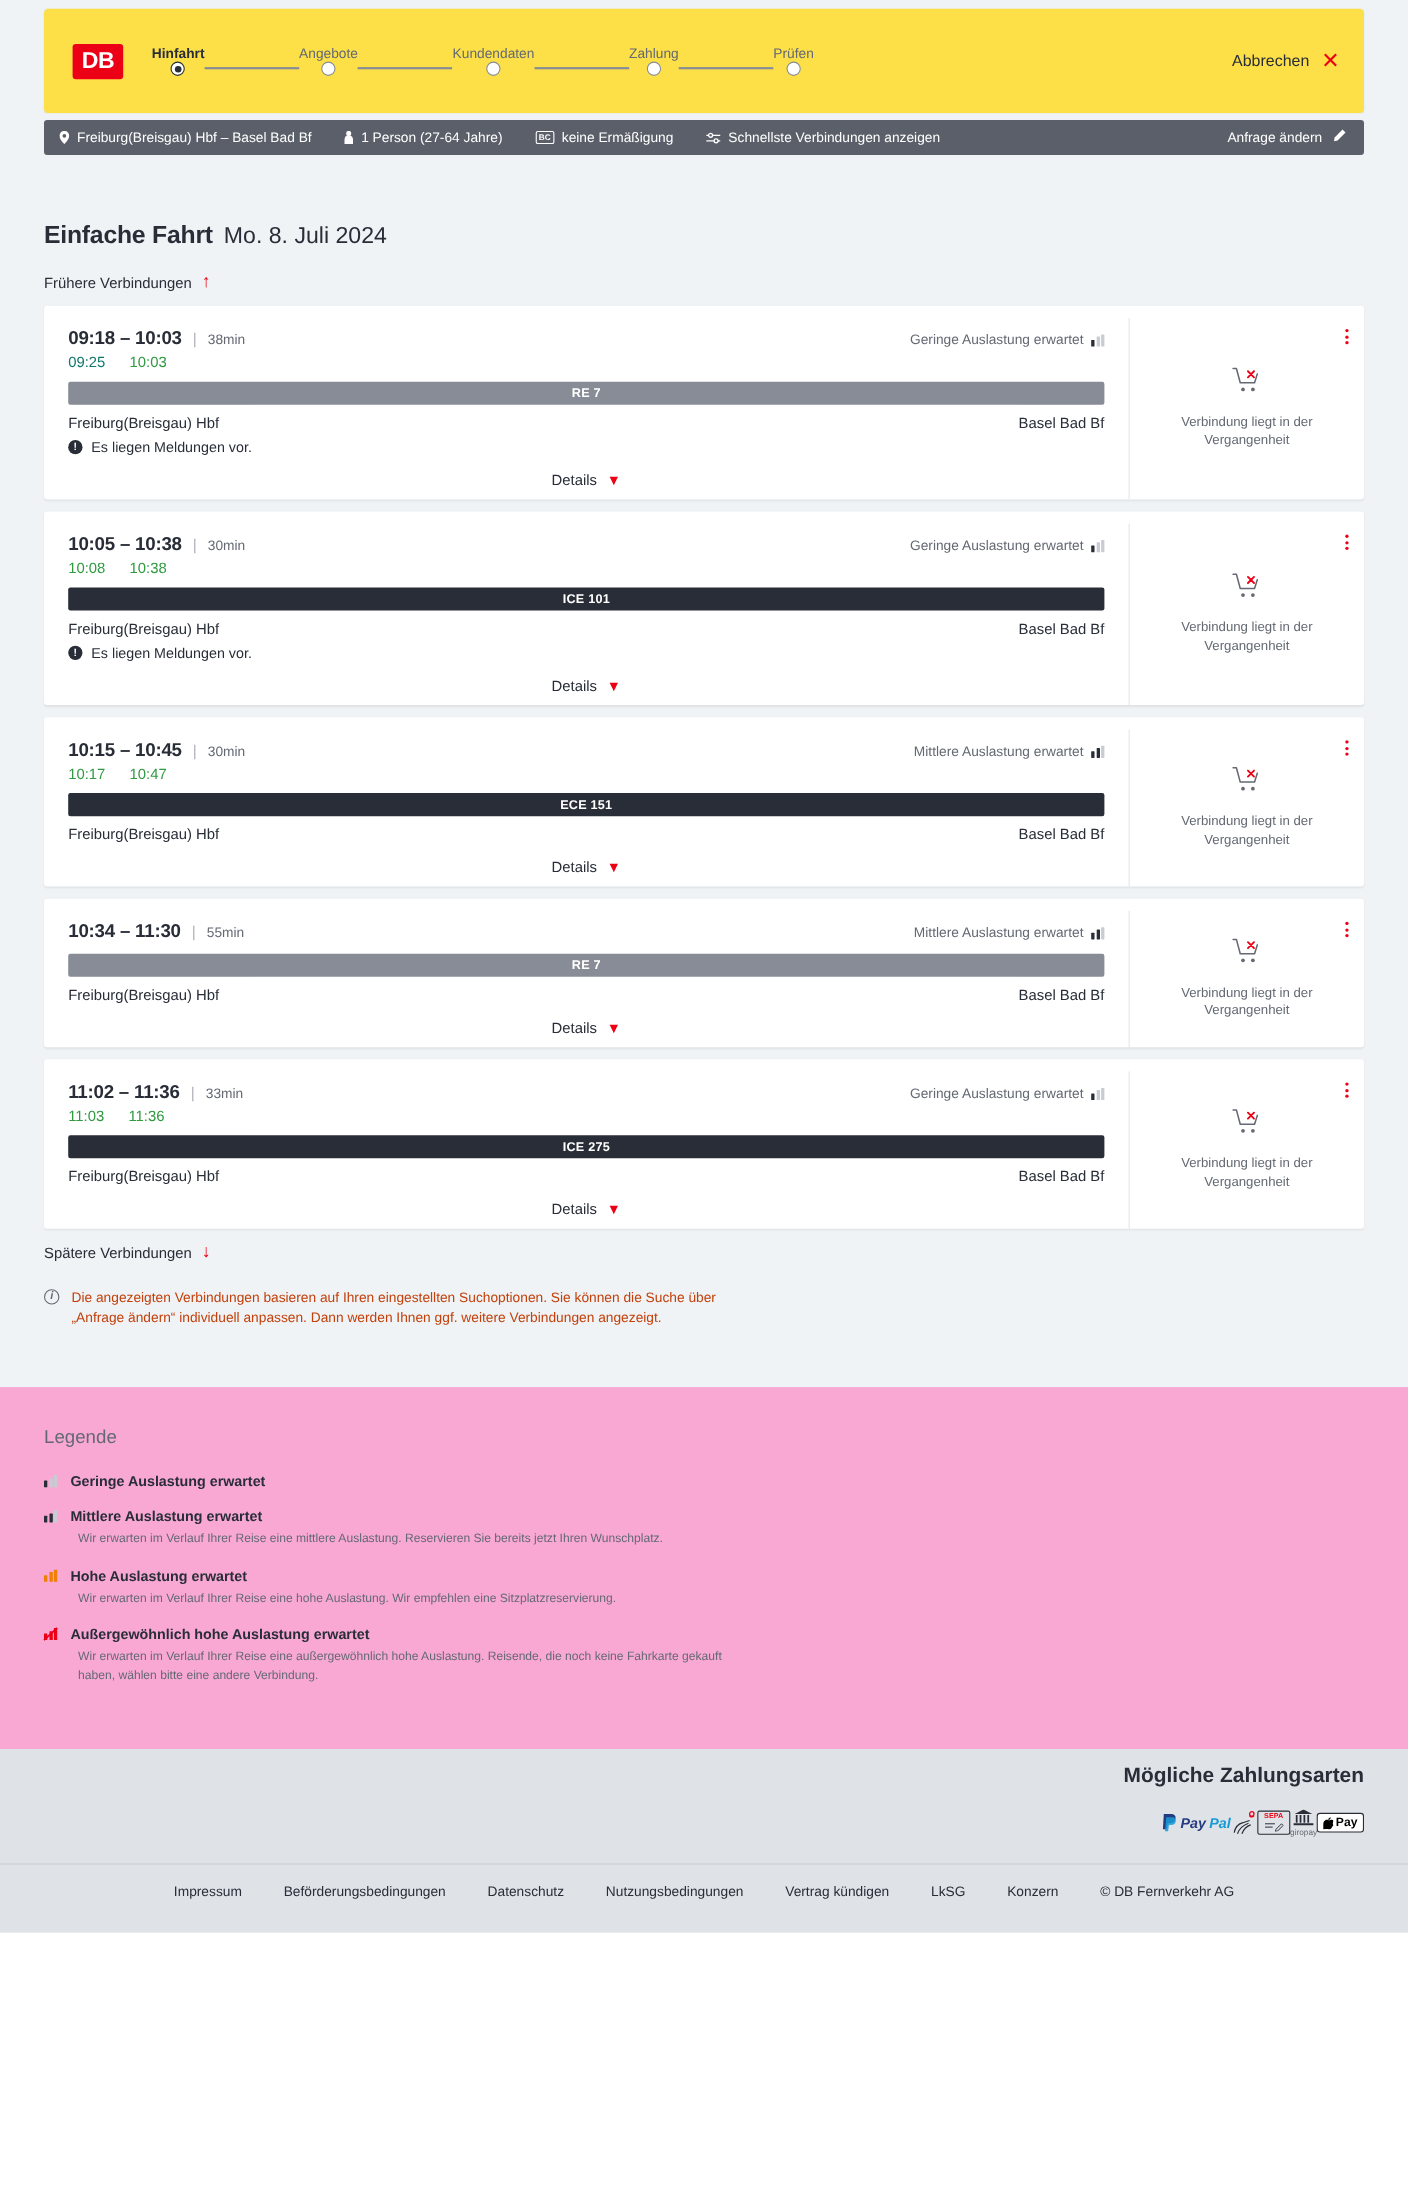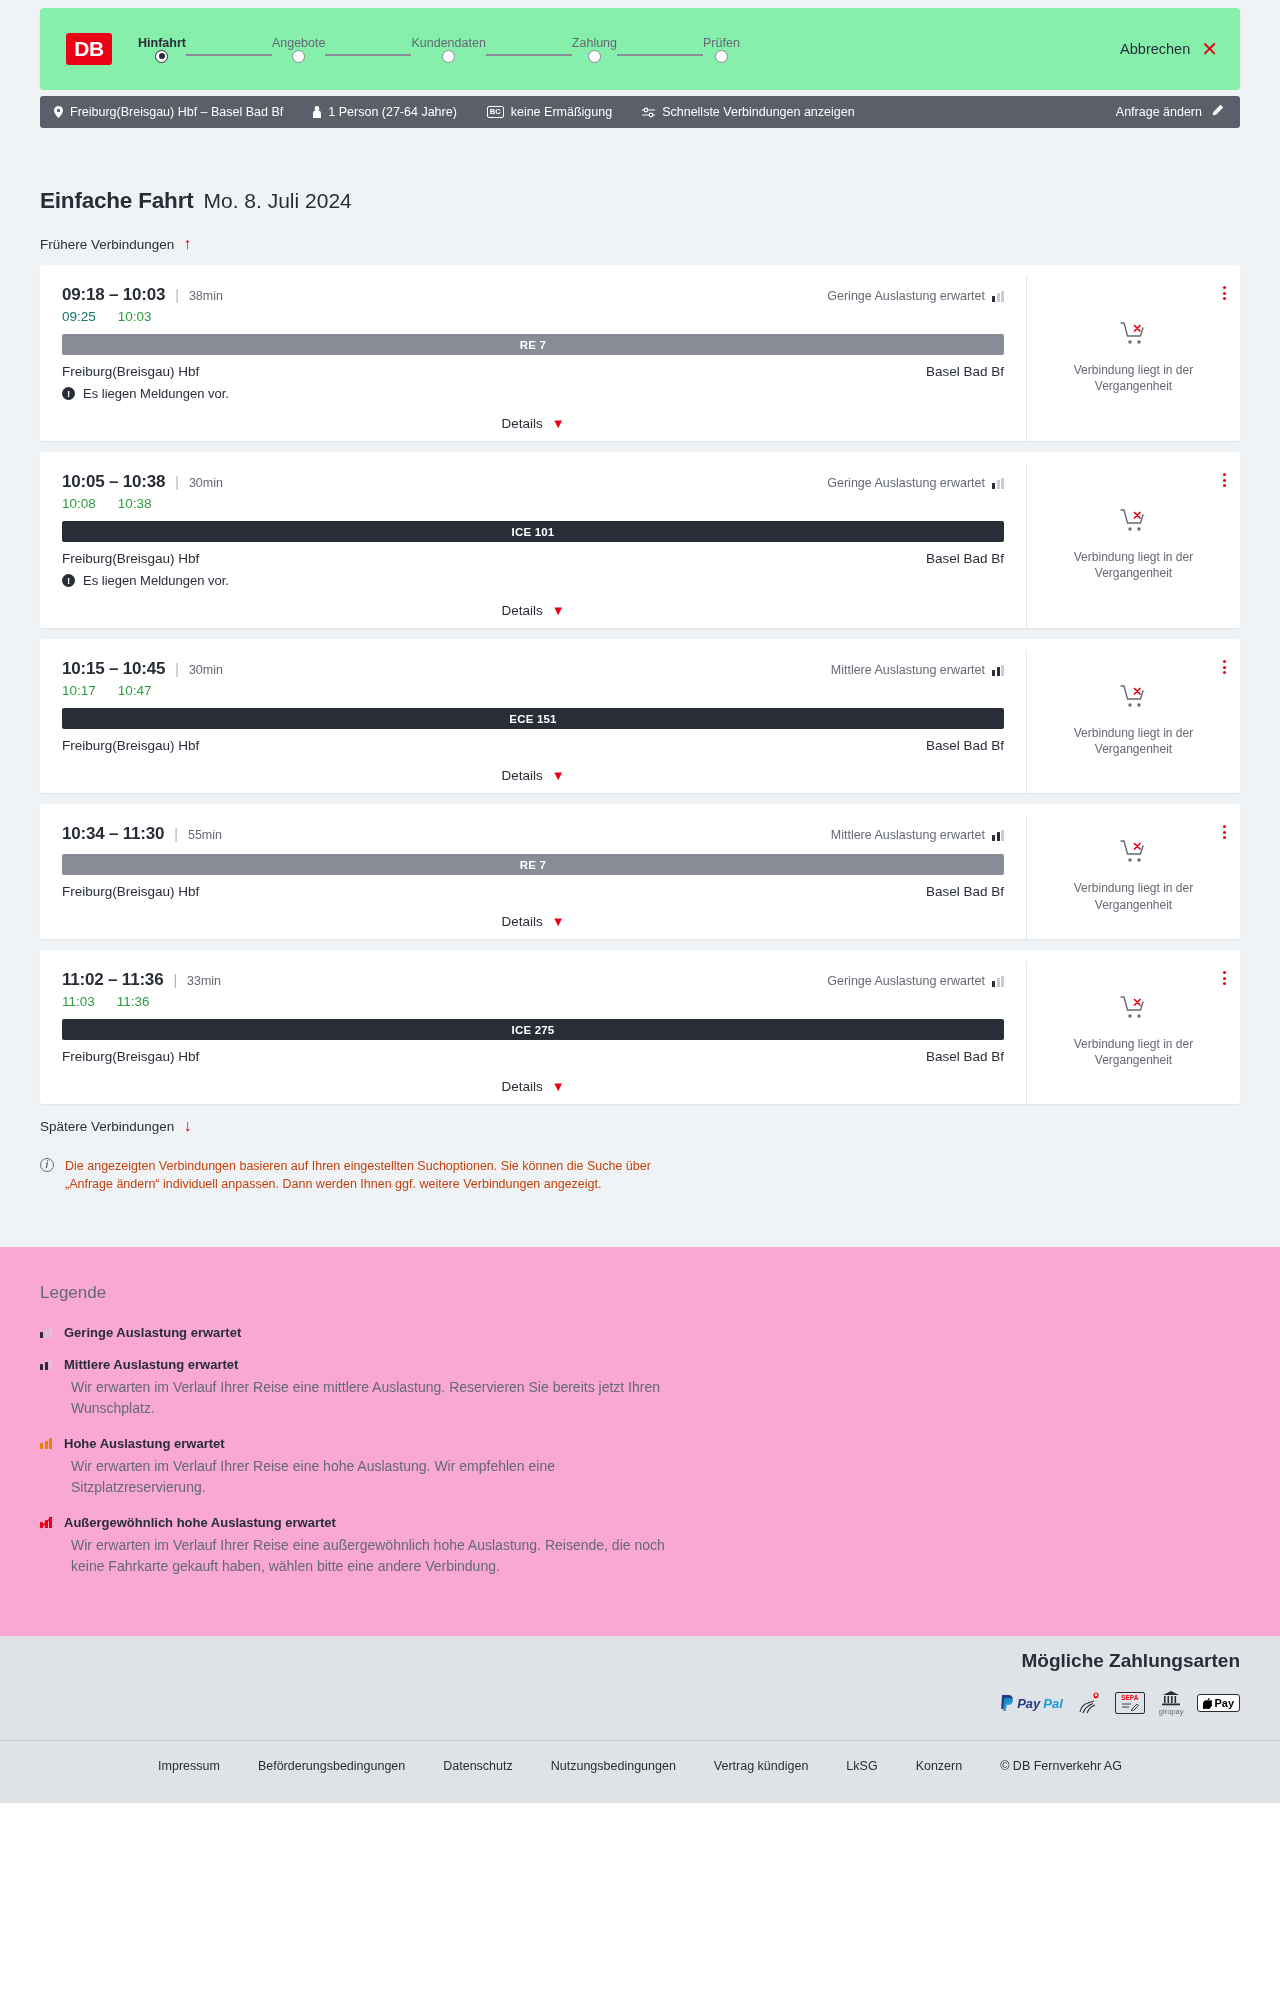--- a/index.html
+++ b/index.html
@@ -13,23 +13,23 @@
   body { width: 1280px; }
 
   .page { width: 1280px; position: relative; background: #f0f3f5; }
 
   
   .header-wrap {
     background: #f0f3f5;
     padding: 8px 40px 0 40px;
   }
   .header {
-    background: #86efac;
+    background: #fde047;
     border-radius: 4px;
-    height: 82px;
+    height: 95px;
     display: flex;
     align-items: center;
     padding: 0 22px 0 26px;
     box-shadow: 0 1px 2px rgba(0,0,0,.08);
   }
   .db-logo {
     width: 46px; height: 32px;
     background: #ec0016;
     border-radius: 3px;
     display: flex; align-items: center; justify-content: center;
@@ -208,31 +208,31 @@
     flex: 0 0 auto; margin-top: 1px; line-height: 1;
   }
   .info-txt { font-size: 12.5px; color: #c2410c; line-height: 1.5; }
 
   
   .legend-sec { background: #f9a8d4; padding: 36px 56px 42px 40px; margin-top: 25px; }
   .legend-title { font-size: 17px; color: #646973; margin-bottom: 22px; font-weight: 400; }
   .legend-item { margin-bottom: 17px; }
   .legend-head { display: flex; align-items: center; gap: 12px; }
   .legend-label { font-size: 13px; font-weight: 700; color: #282d37; }
-  .legend-desc { font-size: 14px; color: #646973; margin: 5px 0 0 31px; line-height: 1.5; max-width: 600px; }
+  .legend-desc { font-size: 11px; color: #646973; margin: 5px 0 0 31px; line-height: 1.5; max-width: 600px; }
   .legend-x { position: relative; display:inline-flex; }
   .legend-x .slash {
     position: absolute; left: -1px; top: -1px; width: 14px; height: 13px;
   }
 
   
   .pay-sec { background: #dfe3e7; padding: 14px 40px 26px 40px; }
   .pay-inner { display: flex; flex-direction: column; align-items: flex-end; }
   .pay-title { font-size: 19px; font-weight: 700; color: #282d37; margin-bottom: 20px; }
-  .pay-icons { display: flex; align-items: center; gap: 14px; }
+  .pay-icons { display: flex; align-items: center; }
   .pay-box {
     height: 22px; display: flex; align-items: center; justify-content: center;
   }
   .pp { display:flex; align-items:center; gap:3px; }
   .pp-txt { font-size: 13px; font-weight: 700; font-style: italic; }
   .pp-b1 { color:#253b80; } .pp-b2 { color:#179bd7; }
   .sepa-box {
     width: 30px; height: 22px; border: 1.2px solid #282d37; border-radius: 2px;
     display:flex; flex-direction:column; align-items:center; justify-content:center;
   }

